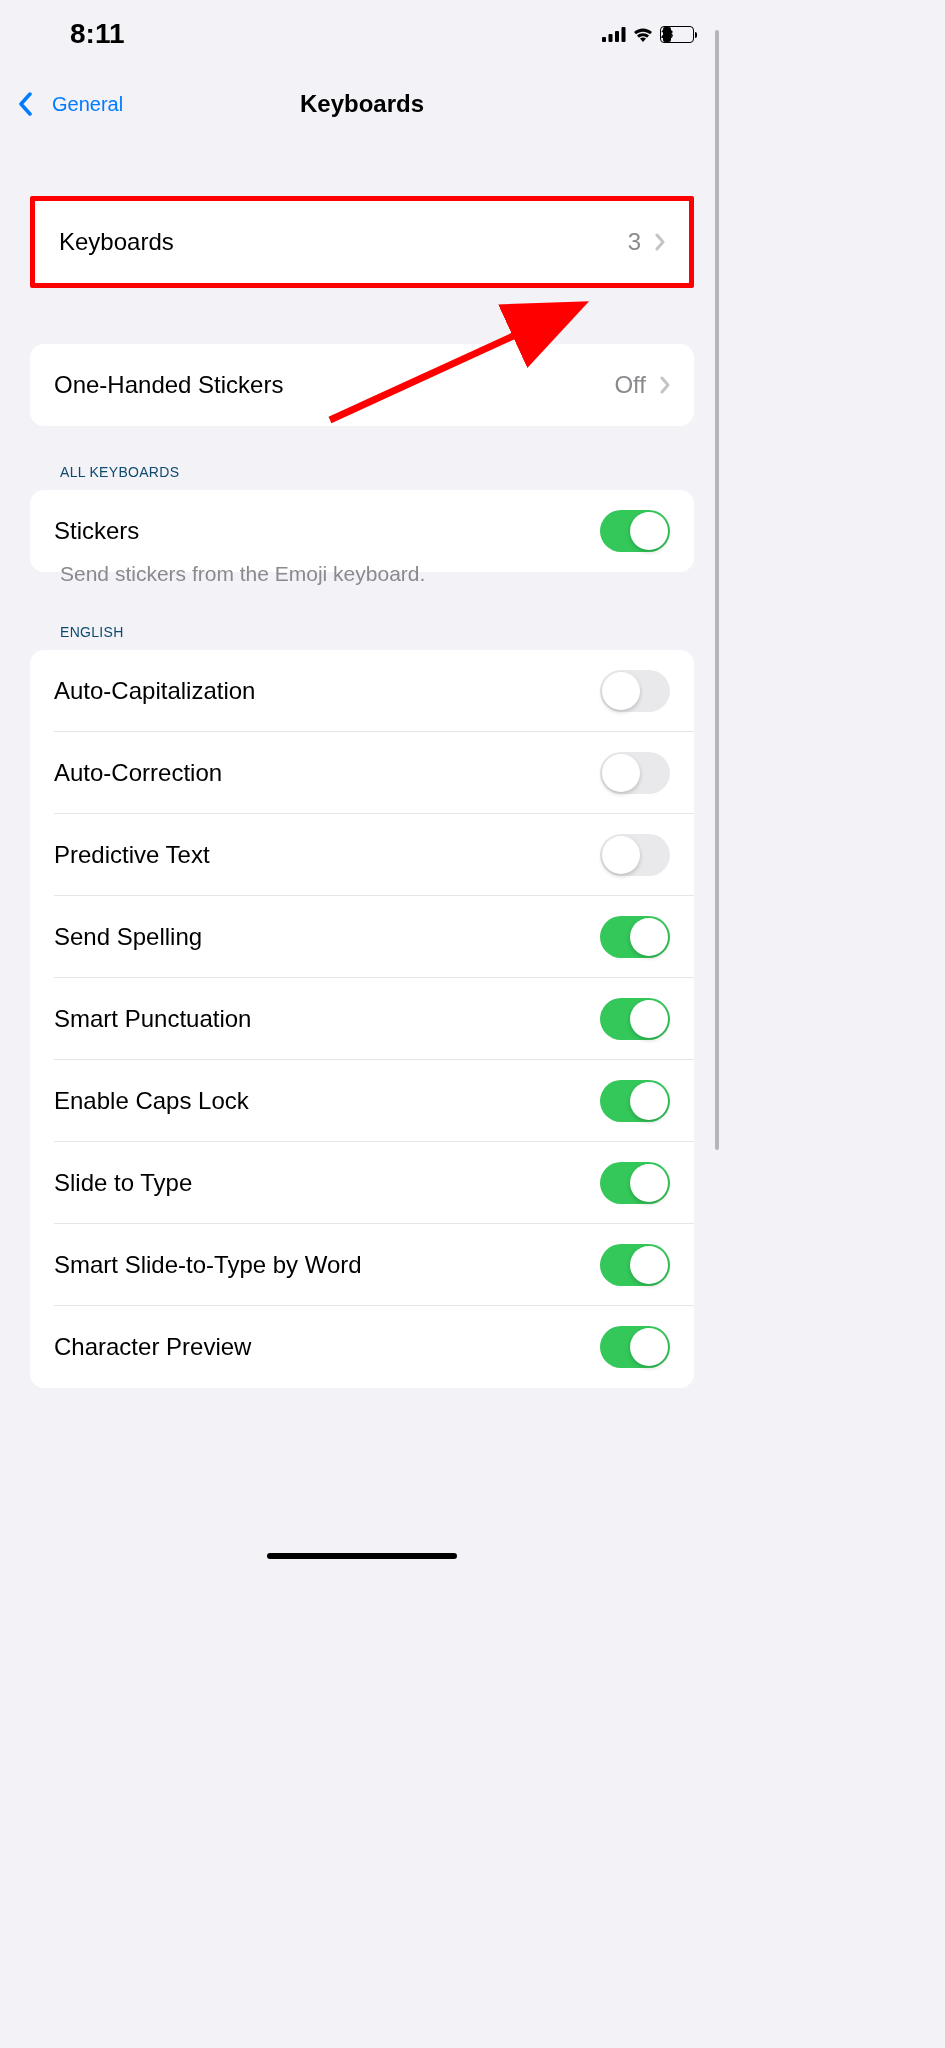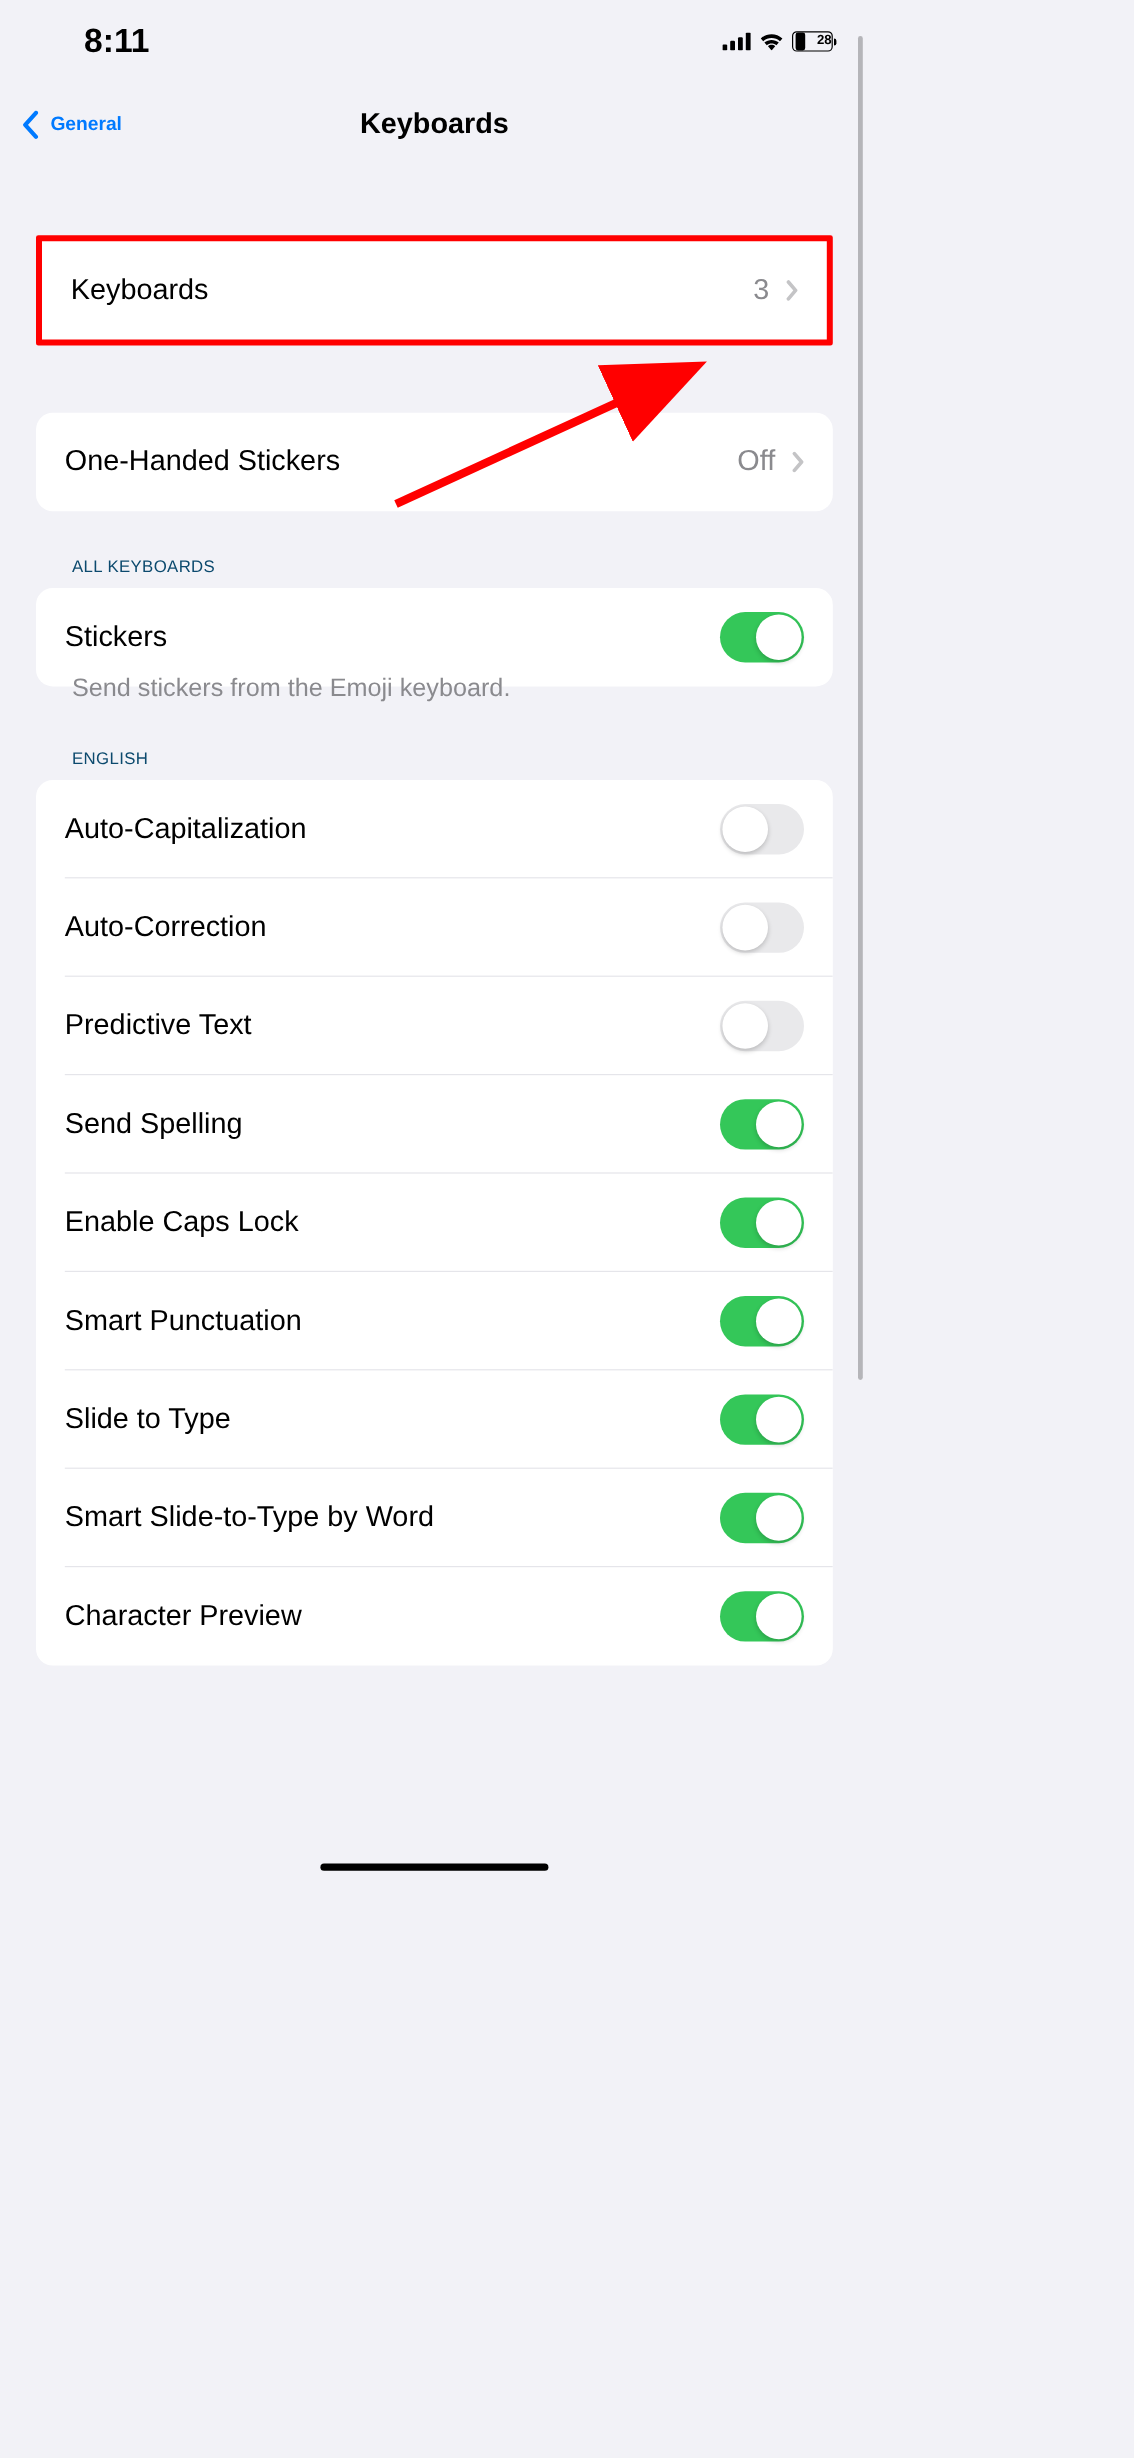--- a/index.html
+++ b/index.html
@@ -81,43 +81,43 @@
       border-radius: 2px;
       text-align: center;
       line-height: 13px;
       position: absolute;
       left: 1.5px;
     }
     
     .battery-text {
       position: absolute;
       width: 100%;
-      text-align: right;
+      text-align: left;
       font-size: 11px;
       font-weight: 700;
       left: 0;
       color: #000;
     }
     
     
     .nav-bar {
       height: 96px;
       display: flex;
       align-items: center;
       position: relative;
       padding: 0 18px;
     }
     
     .back-button {
       display: flex;
       align-items: center;
-      gap: 10px;
+      gap: 20px;
       color: #007aff;
-      font-size: 16px;
-      font-weight: 700;
+      font-size: 20px;
+      font-weight: 400;
       cursor: pointer;
     }
     
     .back-chevron {
       width: 14px;
       height: 24px;
     }
     
     .nav-title {
       position: absolute;
@@ -384,27 +384,27 @@
           <div class="toggle-thumb"></div>
         </div>
       </div>
       <div class="row">
         <div class="row-label">Send Spelling</div>
         <div class="toggle on">
           <div class="toggle-thumb"></div>
         </div>
       </div>
       <div class="row">
+        <div class="row-label">Smart Punctuation</div>
+        <div class="toggle on">
+          <div class="toggle-thumb"></div>
+        </div>
+      </div>
+      <div class="row">
         <div class="row-label">Enable Caps Lock</div>
-        <div class="toggle on">
-          <div class="toggle-thumb"></div>
-        </div>
-      </div>
-      <div class="row">
-        <div class="row-label">Smart Punctuation</div>
         <div class="toggle on">
           <div class="toggle-thumb"></div>
         </div>
       </div>
       <div class="row">
         <div class="row-label">Slide to Type</div>
         <div class="toggle on">
           <div class="toggle-thumb"></div>
         </div>
       </div>

